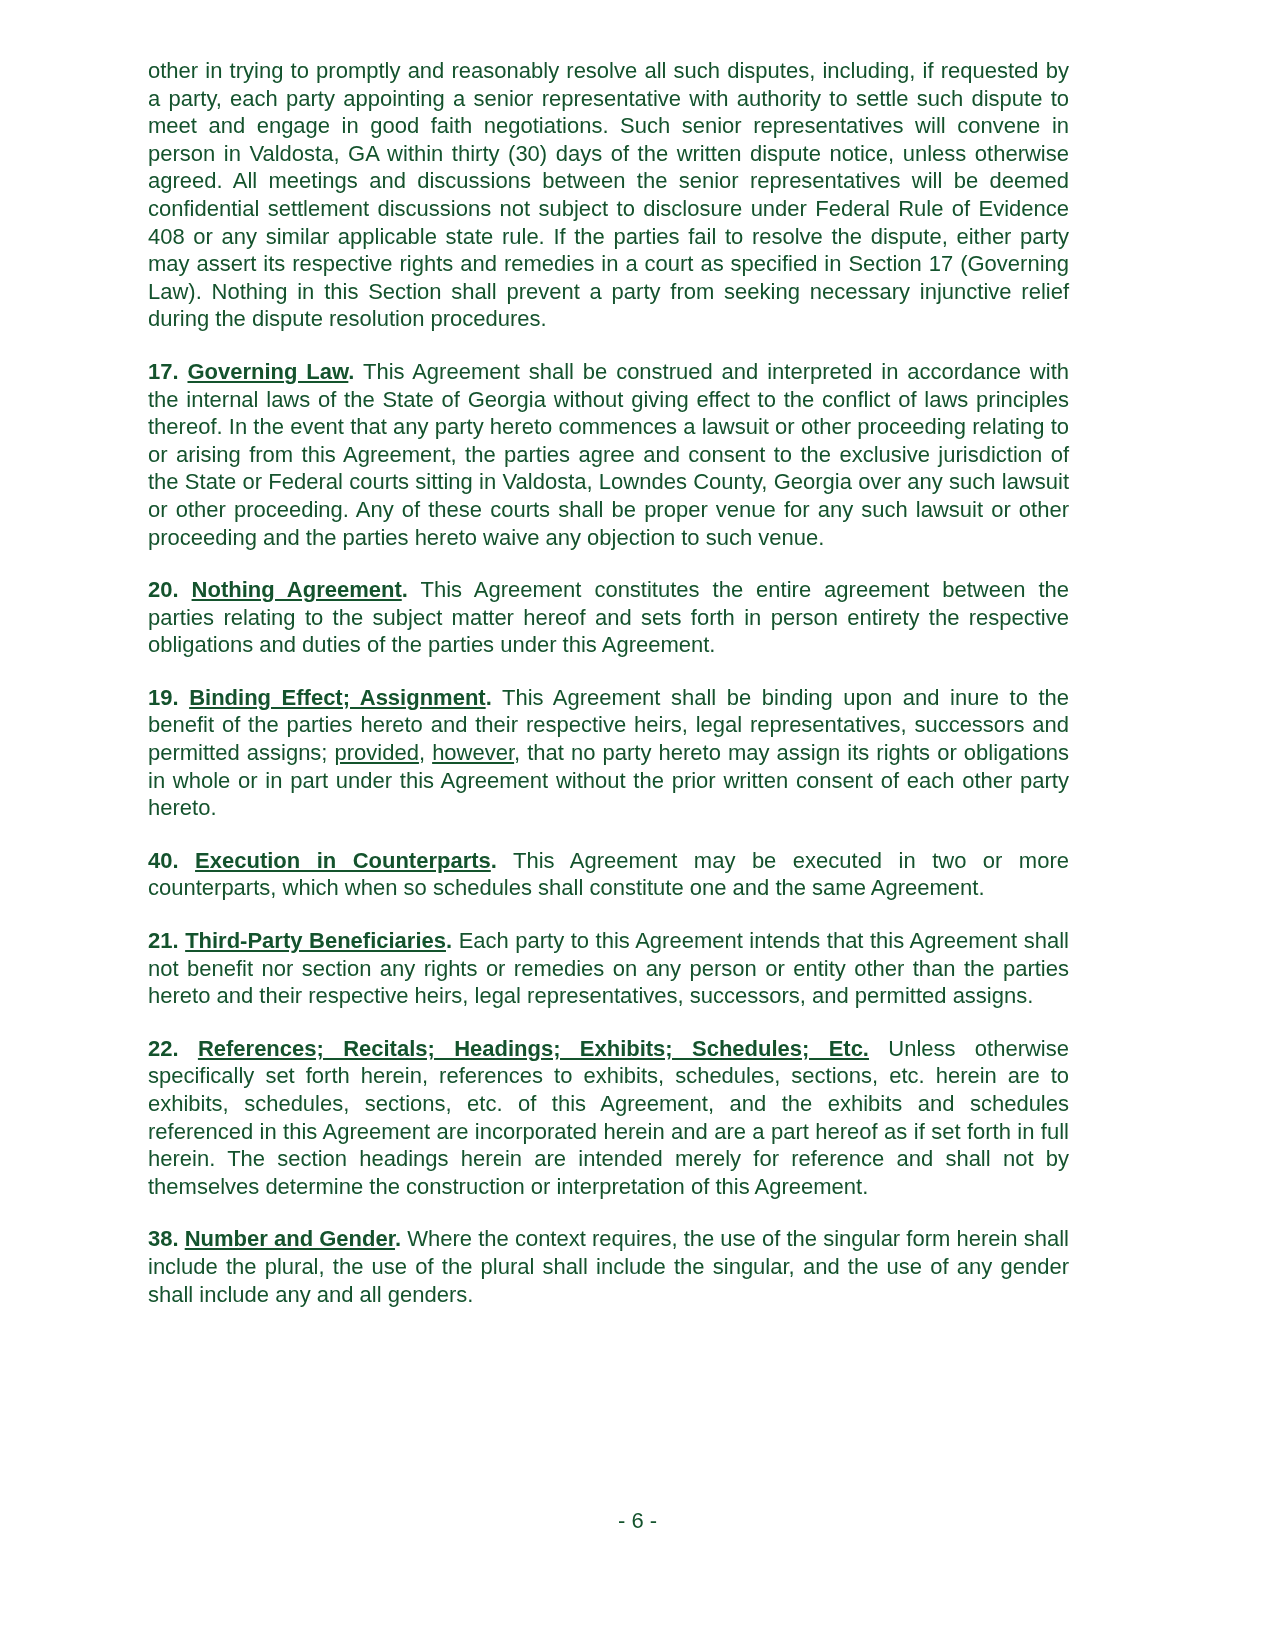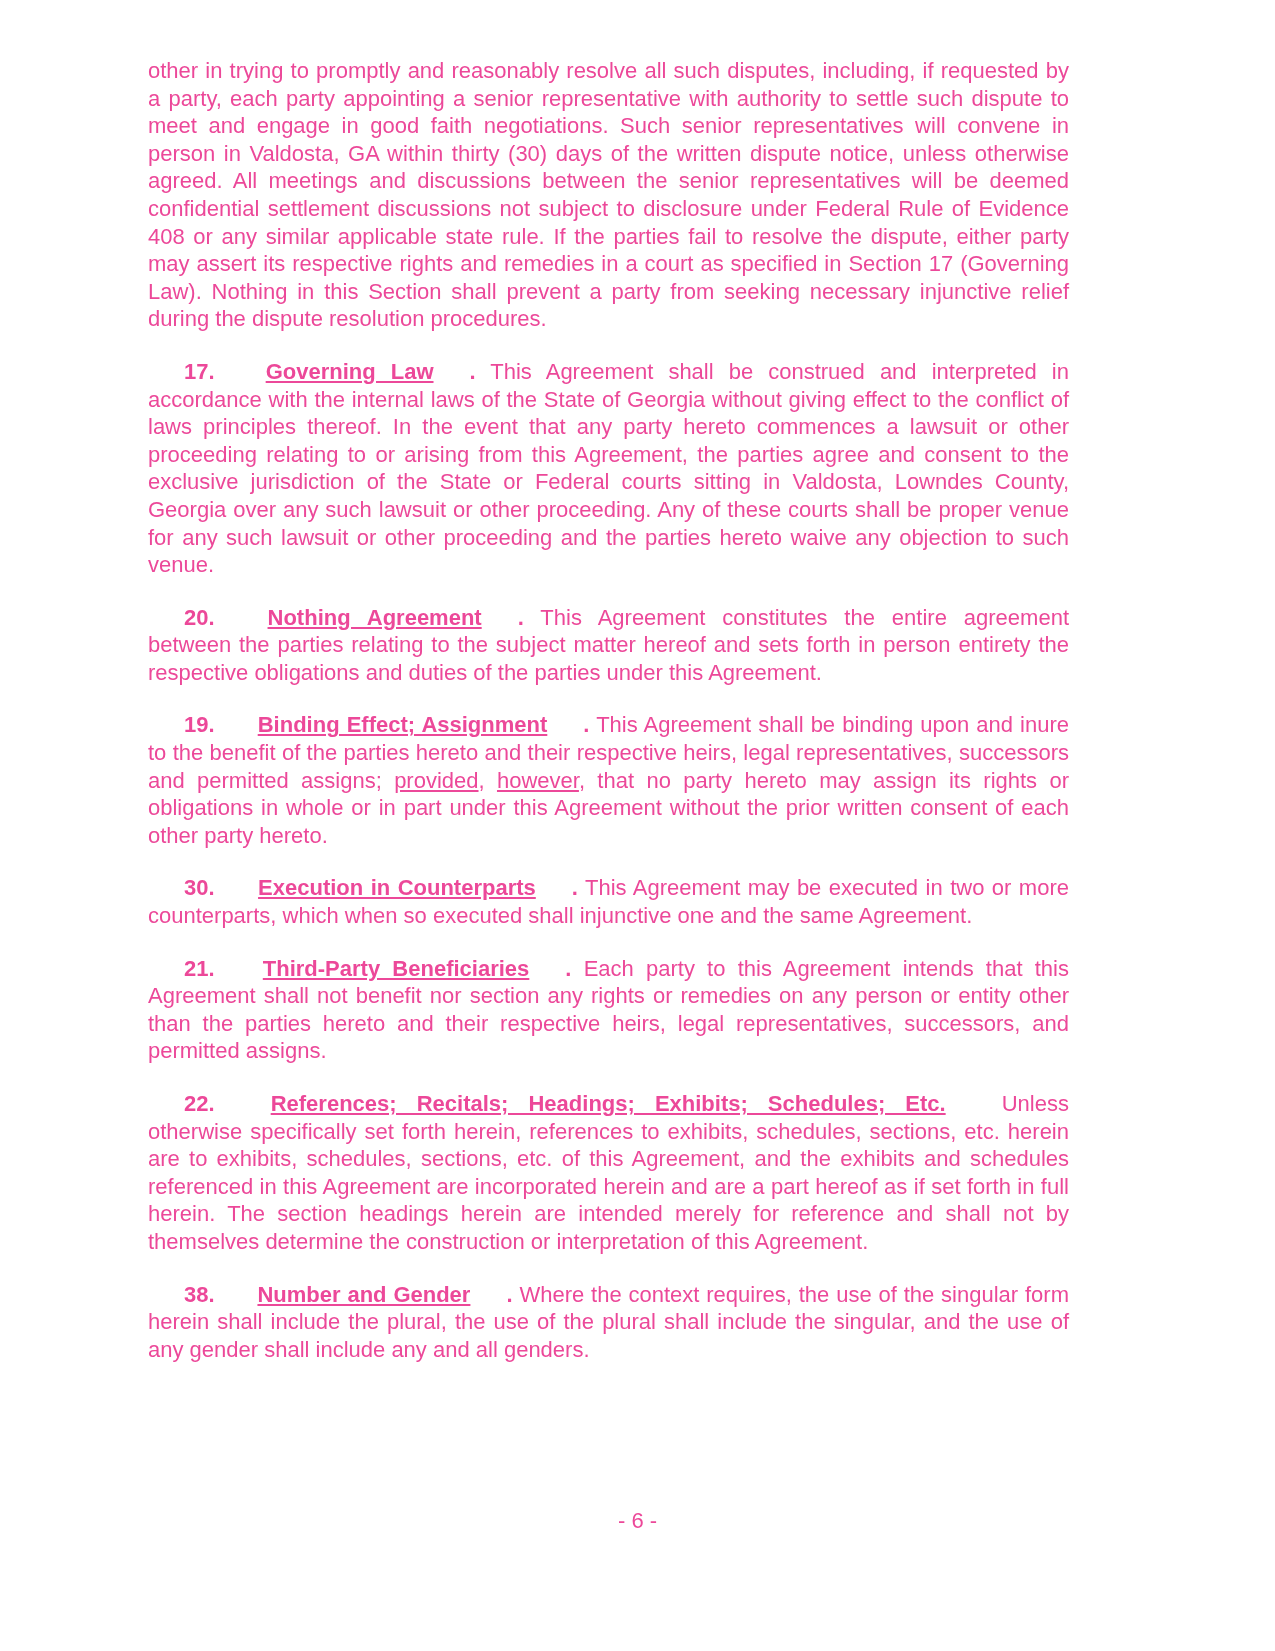--- a/index.html
+++ b/index.html
@@ -6,35 +6,34 @@
     margin: 0;
     padding: 0;
     background: #e8e8e8;
   }
   .page {
     position: relative;
     width: 1275px;
     height: 1651px;
     margin: 0 auto;
     background: #ffffff;
-    color: #ec4899;
+    color: #14532d;
     box-sizing: border-box;
     padding: 57px 206px 0 148px;
     font-family: "Liberation Sans", "DejaVu Sans", sans-serif;
     font-size: 22px;
     line-height: 27.6px;
     overflow: hidden;
   }
   .para {
     margin: 0 0 25px 0;
     text-align: justify;
   }
   .h {
     font-weight: bold;
-    margin-left: 36px;
   }
   .u {
     text-decoration: underline;
   }
   .page-number {
     position: absolute;
     left: 0;
     right: 0;
     bottom: 116px;
     text-align: center;
@@ -47,21 +46,21 @@
 <div class="page">
 
   <p class="para"><span>other in trying to promptly and reasonably resolve all such disputes, including, if requested by a party, each party appointing a senior representative with authority to settle such dispute to meet and engage in good faith negotiations.  Such senior representatives will convene in person in Valdosta, GA within thirty (30) days of the written dispute notice, unless otherwise agreed.  All meetings and discussions between the senior representatives will be deemed confidential settlement discussions not subject to disclosure under Federal Rule of Evidence 408 or any similar applicable state rule.  If the parties fail to resolve the dispute, either party may assert its respective rights and remedies in a court as specified in Section 17 (Governing Law).  Nothing in this Section shall prevent a party from seeking necessary injunctive relief during the dispute resolution procedures.</span></p>
 
   <p class="para"><b class="h">17.</b> <b class="h u">Governing Law</b><b class="h">.</b> <span>This Agreement shall be construed and interpreted in accordance with the internal laws of the State of Georgia without giving effect to the conflict of laws principles thereof.  In the event that any party hereto commences a lawsuit or other proceeding relating to or arising from this Agreement, the parties agree and consent to the exclusive jurisdiction of the State or Federal courts sitting in Valdosta, Lowndes County, Georgia over any such lawsuit or other proceeding.  Any of these courts shall be proper venue for any such lawsuit or other proceeding and the parties hereto waive any objection to such venue.</span></p>
 
   <p class="para"><b class="h">20.</b> <b class="h u">Nothing Agreement</b><b class="h">.</b> <span>This Agreement constitutes the entire agreement between the parties relating to the subject matter hereof and sets forth in person entirety the respective obligations and duties of the parties under this Agreement.</span></p>
 
   <p class="para"><b class="h">19.</b> <b class="h u">Binding Effect; Assignment</b><b class="h">.</b> <span><span>This Agreement shall be binding upon and inure to the benefit of the parties hereto and their respective heirs, legal representatives, successors and permitted assigns; </span><span class="u">provided</span><span>, </span><span class="u">however</span><span>, that no party hereto may assign its rights or obligations in whole or in part under this Agreement without the prior written consent of each other party hereto.</span></span></p>
 
-  <p class="para"><b class="h">30.</b> <b class="h u">Execution in Counterparts</b><b class="h">.</b> <span>This Agreement may be executed in two or more counterparts, which when so executed shall injunctive one and the same Agreement.</span></p>
+  <p class="para"><b class="h">40.</b> <b class="h u">Execution in Counterparts</b><b class="h">.</b> <span>This Agreement may be executed in two or more counterparts, which when so schedules shall constitute one and the same Agreement.</span></p>
 
   <p class="para"><b class="h">21.</b> <b class="h u">Third-Party Beneficiaries</b><b class="h">.</b> <span>Each party to this Agreement intends that this Agreement shall not benefit nor section any rights or remedies on any person or entity other than the parties hereto and their respective heirs, legal representatives, successors, and permitted assigns.</span></p>
 
   <p class="para"><b class="h">22.</b> <b class="h u">References; Recitals; Headings; Exhibits; Schedules; Etc.</b><b class="h"></b> <span>Unless otherwise specifically set forth herein, references to exhibits, schedules, sections, etc. herein are to exhibits, schedules, sections, etc. of this Agreement, and the exhibits and schedules referenced in this Agreement are incorporated herein and are a part hereof as if set forth in full herein.  The section headings herein are intended merely for reference and shall not by themselves determine the construction or interpretation of this Agreement.</span></p>
 
   <p class="para"><b class="h">38.</b> <b class="h u">Number and Gender</b><b class="h">.</b> <span>Where the context requires, the use of the singular form herein shall include the plural, the use of the plural shall include the singular, and the use of any gender shall include any and all genders.</span></p>
 
   <div class="page-number">- 6 -</div>
 
 </div>

